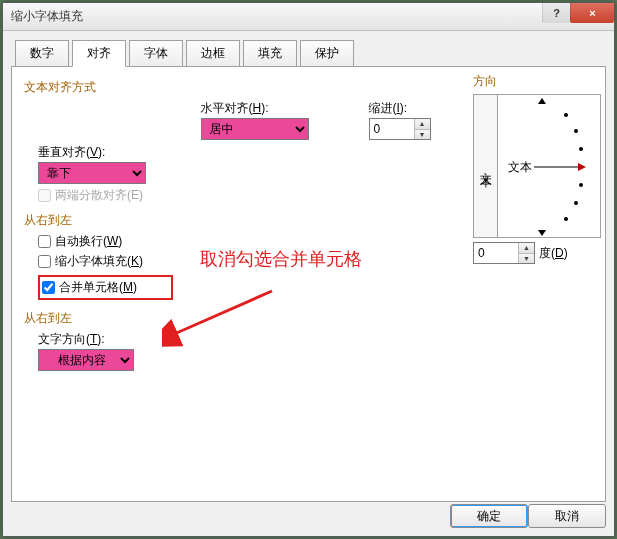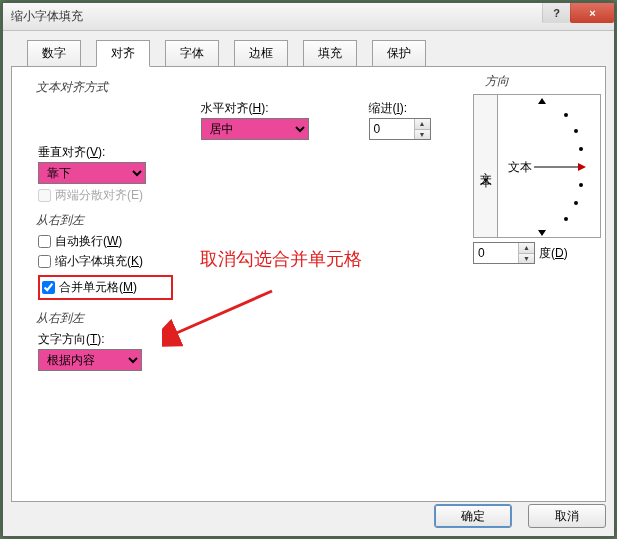--- a/index.html
+++ b/index.html
@@ -52,22 +52,22 @@
     background: linear-gradient(to bottom,#e07060,#c8412e);
     color: #fff;
     font-weight: bold;
   }
   .client {
     position: absolute;
     left: 8px; right: 8px; top: 36px; bottom: 8px;
   }
   .tabs {
     display: flex;
-    gap: 16px;
-    margin-left: 16px;
+    gap: 4px;
+    margin-left: 4px;
   }
   .tab {
     padding: 4px 14px;
     border: 1px solid #a0a0a0;
     border-bottom: none;
     background: linear-gradient(to bottom,#fdfdfd,#ececec);
     margin-right: -1px;
     position: relative;
     top: 1px;
     cursor: default;
@@ -77,21 +77,21 @@
     z-index: 2;
     border-bottom: 1px solid #fff;
   }
   .tabpanel {
     border: 1px solid #a0a0a0;
     background: #fff;
     height: 436px;
     position: relative;
     padding: 10px 12px;
   }
-  .section-label { color: #404040; margin: 2px 0 4px 12px; font-style: italic; }
+  .section-label { color: #a16207; margin: 2px 0 4px 0; }
   .indent { margin-left: 14px; }
   .row { display: flex; align-items: center; margin: 3px 0; justify-content: center; }
   .lbl { margin-bottom: 1px; }
   .u { text-decoration: underline; }
   select.combo, .combo {
     width: 108px; height: 22px;
     border: 1px solid #7a7a7a;
     background: #ec4899;
     font-size: 12px;
     padding-left: 4px;
@@ -166,21 +166,21 @@
     position: relative;
   }
   .orient-right svg { position: absolute; inset: 0; }
   .orient-deg {
     display: flex; align-items: center; gap: 4px;
     margin-top: 4px;
   }
   .footer {
     position: absolute;
     right: 0; bottom: 0;
-    display: flex; gap: 16px;
+    display: flex; gap: 0;
   }
   .btn {
     min-width: 78px; height: 24px;
     border: 1px solid #8a8a8a;
     background: linear-gradient(to bottom,#fdfdfd,#e6e6e6);
     border-radius: 3px;
     display: flex; align-items: center; justify-content: center;
     cursor: default;
   }
   .btn.default { box-shadow: 0 0 0 1px #3399ff inset; }
@@ -308,21 +308,21 @@
             </span>
           </div>
         </div>
       </div>
 
       <div class="section-label" style="margin-top:10px;">从右到左</div>
       <div class="indent">
         <div class="lbl">
           <span>文字方向</span>(<span class="u">T</span>):
         </div>
-        <select class="combo" style="width:104px;">
+        <select class="combo" style="width:96px;text-align:center;">
           <option>根据内容</option>
         </select>
       </div>
 
       <div class="annot">取消勾选合并单元格</div>
 
       <svg class="arrow" width="120" height="60">
         <defs>
           <marker id="ah" markerWidth="12" markerHeight="10" refX="2" refY="5" orient="auto">
             <polygon points="0,0 12,5 0,10" fill="#e02020"></polygon>

